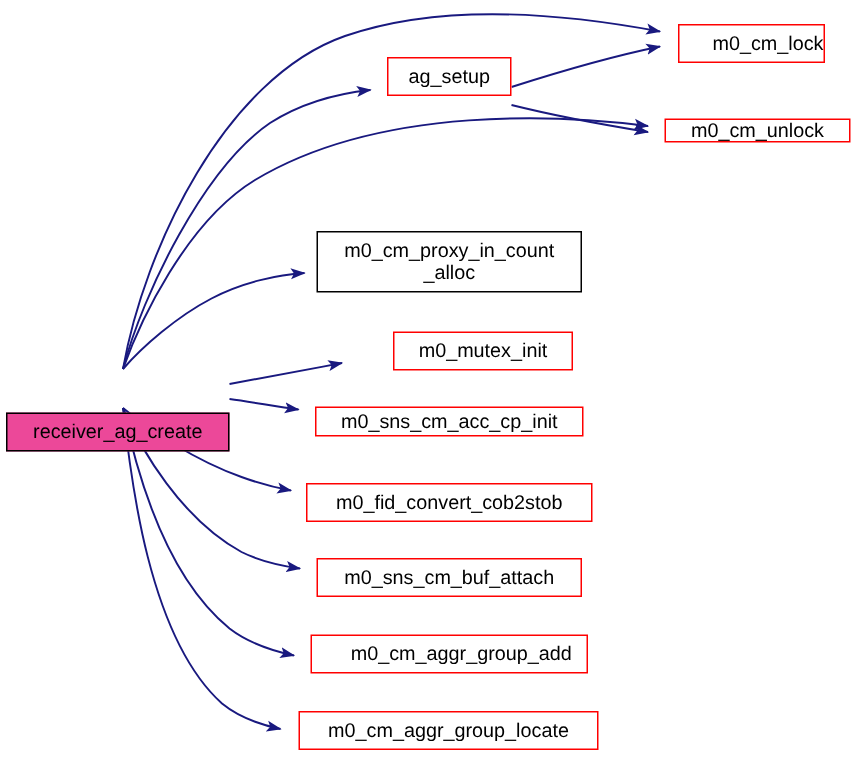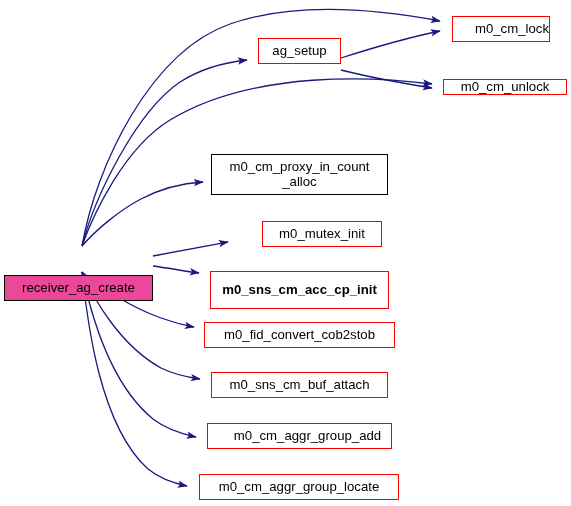--- a/index.html
+++ b/index.html
@@ -77,20 +77,20 @@
   </svg>
 
   <div id="nodes-layer">
       <div class="node root" style="left: 4px; top: 246px; width: 149px; height: 26px;"><span>receiver_ag_create</span></div>
       <div class="node" style="left: 258px; top: 38px; width: 83px; height: 26px;"><span>ag_setup</span></div>
       <div class="node" style="left: 452px; top: 16px; width: 98px; height: 26px; justify-content: flex-end;"><span>m0_cm_lock</span></div>
       <div class="node" style="left: 443px; top: 79px; width: 124px; height: 16px;"><span>m0_cm_unlock</span></div>
       <div class="node plain" style="left: 211px; top: 154px; width: 177px; height: 41px;"><span>m0_cm_proxy_in_count
 _alloc</span></div>
       <div class="node" style="left: 239px; top: 221px; width: 120px; height: 26px; margin-left: 23px;"><span>m0_mutex_init</span></div>
-      <div class="node" style="left: 210px; top: 271px; width: 179px; height: 38px; font-weight: bold;"><span>m0_sns_cm_acc_cp_init</span></div>
+      <div class="node" style="left: 210px; top: 271px; width: 179px; height: 20px;"><span>m0_sns_cm_acc_cp_init</span></div>
       <div class="node" style="left: 204px; top: 322px; width: 191px; height: 26px;"><span>m0_fid_convert_cob2stob</span></div>
       <div class="node" style="left: 211px; top: 372px; width: 177px; height: 26px;"><span>m0_sns_cm_buf_attach</span></div>
       <div class="node" style="left: 207px; top: 423px; width: 185px; height: 26px; padding-left: 16px;"><span>m0_cm_aggr_group_add</span></div>
       <div class="node" style="left: 199px; top: 474px; width: 200px; height: 26px;"><span>m0_cm_aggr_group_locate</span></div>
     </div>
 
 </div>
 
 </body></html>

